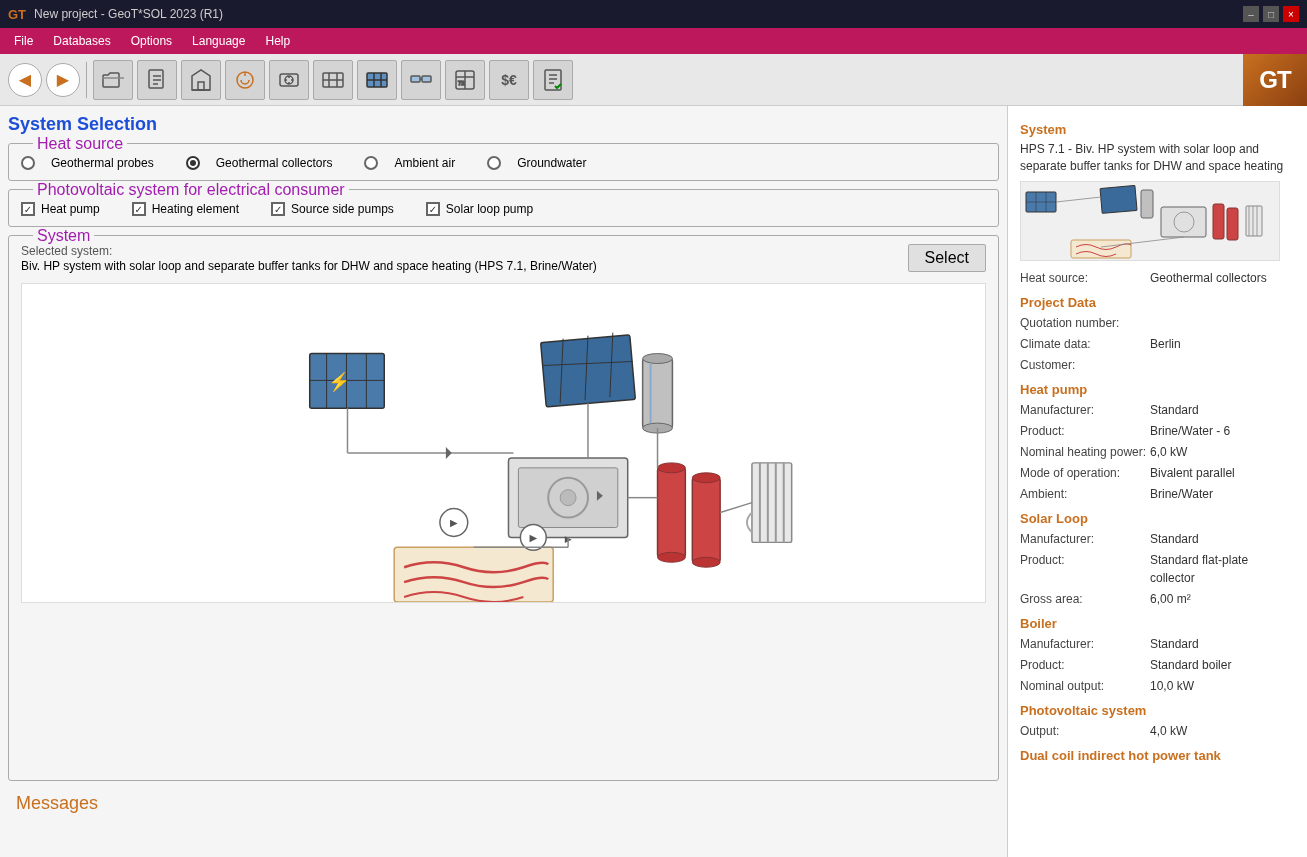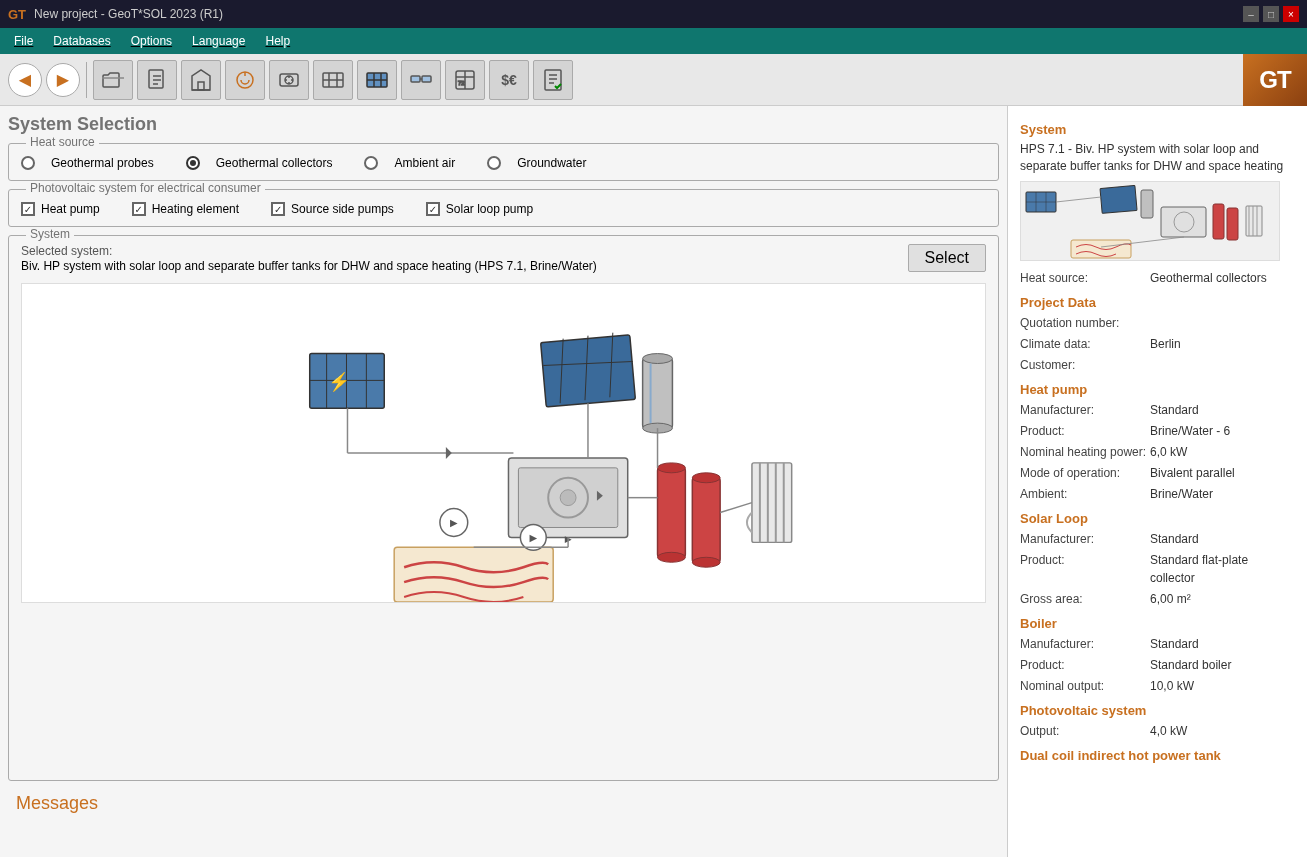--- a/index.html
+++ b/index.html
@@ -15,26 +15,25 @@
       color: #ccc;
       font-size: 12px;
       justify-content: space-between;
     }
     #titlebar .title-left { display: flex; align-items: center; gap: 8px; }
     #titlebar .win-controls { display: flex; gap: 4px; }
     #titlebar .win-btn { width: 16px; height: 16px; background: #555; border: none; cursor: pointer; color: #ccc; font-size: 10px; display: flex; align-items: center; justify-content: center; }
 
     
     #menubar {
-      background: #0f766e;
+      background: #be185d;
       height: 26px;
       display: flex;
       align-items: center;
       padding: 0 4px;
-      text-decoration: underline;
     }
     .menu-item {
       color: white;
       padding: 4px 10px;
       cursor: pointer;
       font-size: 12px;
       border-radius: 2px;
     }
 
     
@@ -86,41 +85,41 @@
     #left-panel {
       flex: 1;
       display: flex;
       flex-direction: column;
       padding: 8px;
       background: #f5f5f5;
       overflow-y: auto;
     }
 
     .section-title {
-      color: #737373;
+      color: #1d4ed8;
       font-size: 18px;
       font-weight: bold;
       margin-bottom: 8px;
     }
 
     .group-box {
       border: 1px solid #aaa;
       border-radius: 3px;
       padding: 8px 12px 10px;
       margin-bottom: 8px;
       position: relative;
     }
     .group-box-title {
       position: absolute;
       top: -9px;
-      left: 17px;
+      left: 24px;
       background: #f5f5f5;
       padding: 0 4px;
-      font-size: 12px;
-      color: #737373;
+      font-size: 16px;
+      color: #a21caf;
     }
 
     .radio-row {
       display: flex;
       align-items: center;
       gap: 32px;
       padding-top: 4px;
     }
     .radio-item {
       display: flex;

